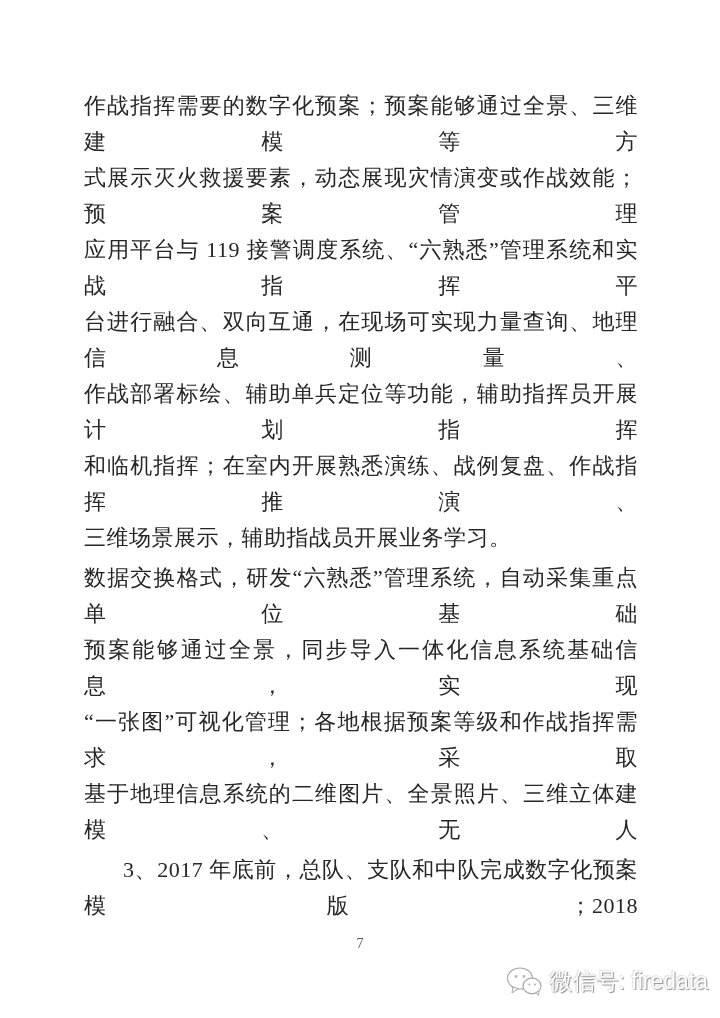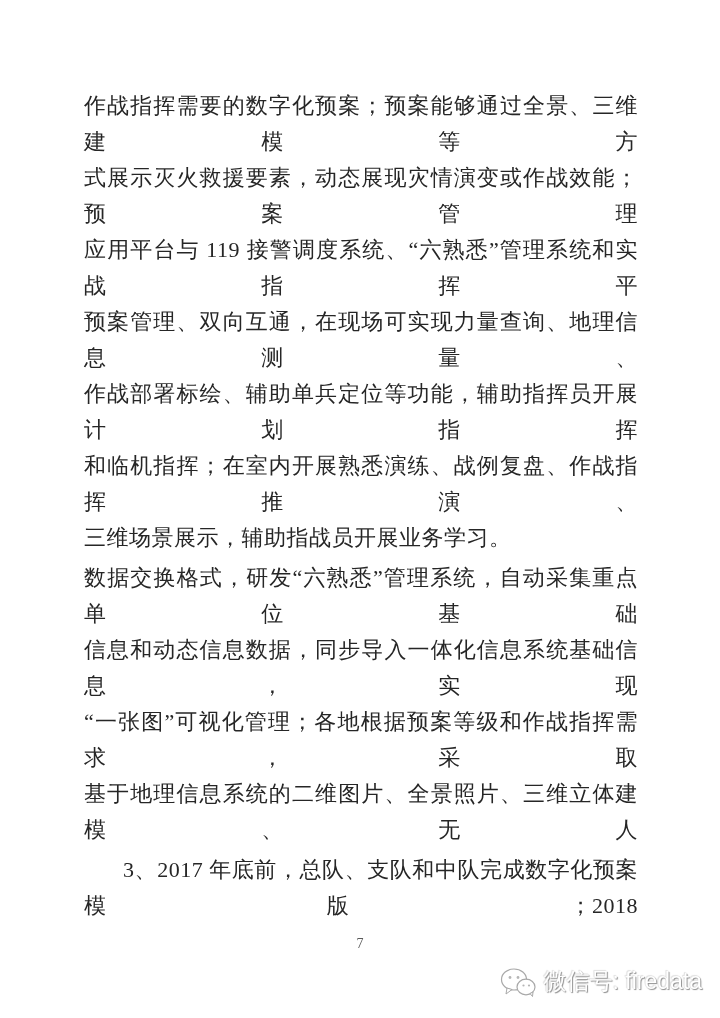--- a/index.html
+++ b/index.html
@@ -39,23 +39,23 @@
     position: absolute;
     top: 936px; left: 0;
     width: 720px;
     text-align: center;
     font-size: 14px;
     color: #5a5a5a;
     font-family: "Liberation Serif", "DejaVu Serif", serif;
   }
   .watermark {
     position: absolute;
-    top: 966px; right: 18px;
+    top: 966px; right: 12px;
     display: flex;
-    align-items: flex-end;
+    align-items: flex-start;
     gap: 8px;
   }
   .watermark-label {
     color: #ffffff;
     font-size: 23px;
     font-family: "Liberation Sans", "DejaVu Sans", sans-serif;
     text-shadow: 1px 1px 1px #8f8f8f, -1px -1px 1px #e0e0e0, 0 0 1px #b5b5b5;
   }
   .wechat-icon-svg { display: block; }
 </style>
@@ -63,29 +63,29 @@
 <body>
 
 <div class="page">
 
   <div class="textblock">
 
     <div class="para">
       <div class="line">作战指挥需要的数字化预案；预案能够通过全景、三维建模等方</div>
       <div class="line">式展示灭火救援要素，动态展现灾情演变或作战效能；预案管理</div>
       <div class="line">应用平台与 119 接警调度系统、“六熟悉”管理系统和实战指挥平</div>
-      <div class="line">预案管理、双向互通，在现场可实现力量查询、地理信息测量、</div>
+      <div class="line">台进行融合、双向互通，在现场可实现力量查询、地理信息测量、</div>
       <div class="line">作战部署标绘、辅助单兵定位等功能，辅助指挥员开展计划指挥</div>
       <div class="line">和临机指挥；在室内开展熟悉演练、战例复盘、作战指挥推演、</div>
       <div class="line last">三维场景展示，辅助指战员开展业务学习。</div>
     </div>
 
     <div class="para">
       <div class="line">数据交换格式，研发“六熟悉”管理系统，自动采集重点单位基础</div>
-      <div class="line">信息和动态信息数据，同步导入一体化信息系统基础信息，实现</div>
+      <div class="line">预案能够通过全景，同步导入一体化信息系统基础信息，实现</div>
       <div class="line">“一张图”可视化管理；各地根据预案等级和作战指挥需求，采取</div>
       <div class="line">基于地理信息系统的二维图片、全景照片、三维立体建模、无人</div>
     </div>
 
     <div class="para">
       <div class="line indent">3、2017 年底前，总队、支队和中队完成数字化预案模版；2018</div>
 
     </div>
 
   </div>

